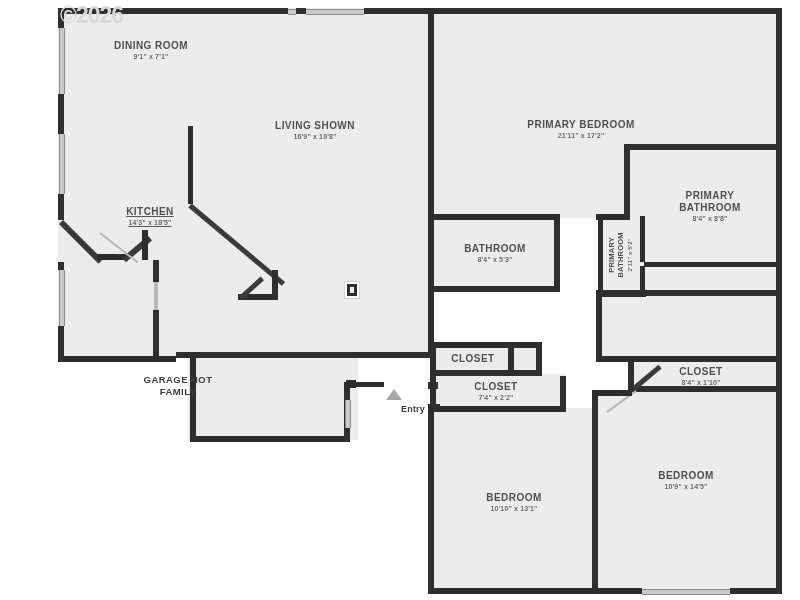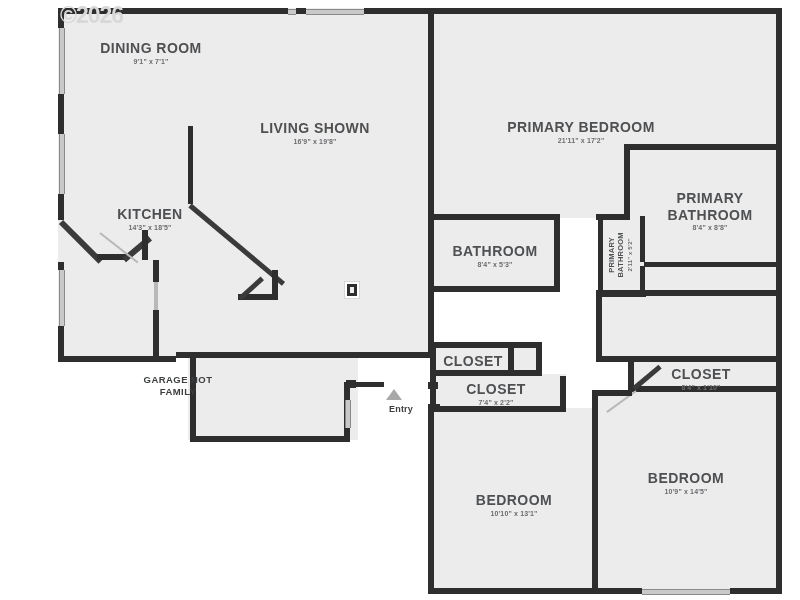--- a/index.html
+++ b/index.html
@@ -4,21 +4,21 @@
 <style>
   html,body{margin:0;padding:0;background:#ffffff;}
   body{width:800px;height:600px;overflow:hidden;font-family:"Liberation Sans",sans-serif;}
   #plan{position:relative;width:800px;height:600px;background:#ffffff;}
   .floor{position:absolute;background:#ececed;}
   .wall{position:absolute;background:#2e2e2e;}
   .window{position:absolute;background:#c9c9c9;border-top:1px solid #8a8a8a;border-bottom:1px solid #8a8a8a;}
   .window-v{position:absolute;background:#c9c9c9;border-left:1px solid #8a8a8a;border-right:1px solid #8a8a8a;}
   .doorline{position:absolute;background:#b8b8b8;}
   .label{position:absolute;text-align:center;color:#555759;line-height:1.18;white-space:nowrap;}
-  .label .nm{font-size:14px;font-weight:bold;letter-spacing:.45px;display:block;color:#4e5052;}
+  .label .nm{font-size:10px;font-weight:bold;letter-spacing:.45px;display:block;color:#4e5052;}
   .label .dim{font-size:7px;font-weight:bold;letter-spacing:.15px;display:block;color:#6a6c6e;margin-top:1px;}
   .label.vert{transform:rotate(-90deg);transform-origin:center center;}
   .note{position:absolute;text-align:center;font-size:9.5px;font-weight:bold;letter-spacing:.45px;color:#3c3e40;line-height:1.25;white-space:nowrap;}
   .entrytxt{position:absolute;font-size:9px;font-weight:bold;color:#3c3e40;letter-spacing:.2px;}
   .tri{position:absolute;width:0;height:0;border-left:8px solid transparent;border-right:8px solid transparent;border-bottom:11px solid #a8a8a8;}
   .watermark{position:absolute;font-size:23px;font-weight:bold;color:#d8d8d8;letter-spacing:-1px;}
   .colmark{position:absolute;background:#ffffff;border:1px solid #d6d6d6;}
   .colmark i{position:absolute;inset:2px;background:#2e2e2e;}
   .colmark i:after{content:"";position:absolute;inset:3px;background:#efefef;}
   .diag{position:absolute;background:#3a3a3a;transform-origin:left center;}
@@ -146,34 +146,34 @@
   <div class="label" style="left:66px;top:40px;width:170px;">
     <span class="nm">DINING ROOM</span>
     <span class="dim">9'1" x 7'1"</span>
   </div>
 
   <div class="label" style="left:240px;top:120px;width:150px;">
     <span class="nm">LIVING SHOWN</span>
     <span class="dim">16'9" x 19'8"</span>
   </div>
 
-  <div class="label" style="left:95px;top:206px;width:110px;">
+  <div class="label" style="left:95px;top:206px;width:110px;text-decoration:underline;">
     <span class="nm">KITCHEN</span>
     <span class="dim">14'3" x 18'5"</span>
   </div>
 
 
 
   <div class="note" style="left:108px;top:374px;width:140px;">
     <span>GARAGE NOT</span><br>
     <span>FAMILY</span>
   </div>
 
   <div class="tri" style="left:386px;top:389px;"></div>
-  <div class="entrytxt" style="left:389px;top:404px;">Entry</div>
+  <div class="entrytxt" style="left:401px;top:404px;">Entry</div>
 
   <div class="label" style="left:486px;top:88px;width:190px;margin-top:31px;">
     <span class="nm">PRIMARY BEDROOM</span>
     <span class="dim">21'11" x 17'2"</span>
   </div>
 
   <div class="label" style="left:440px;top:243px;width:110px;">
     <span class="nm">BATHROOM</span>
     <span class="dim">8'4" x 5'3"</span>
   </div>

